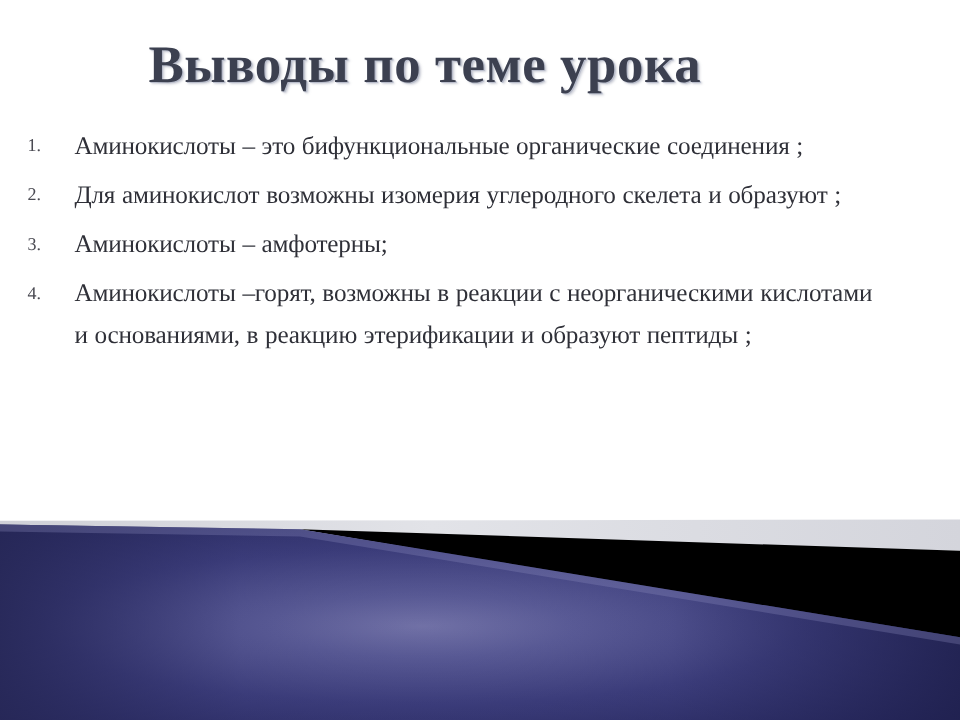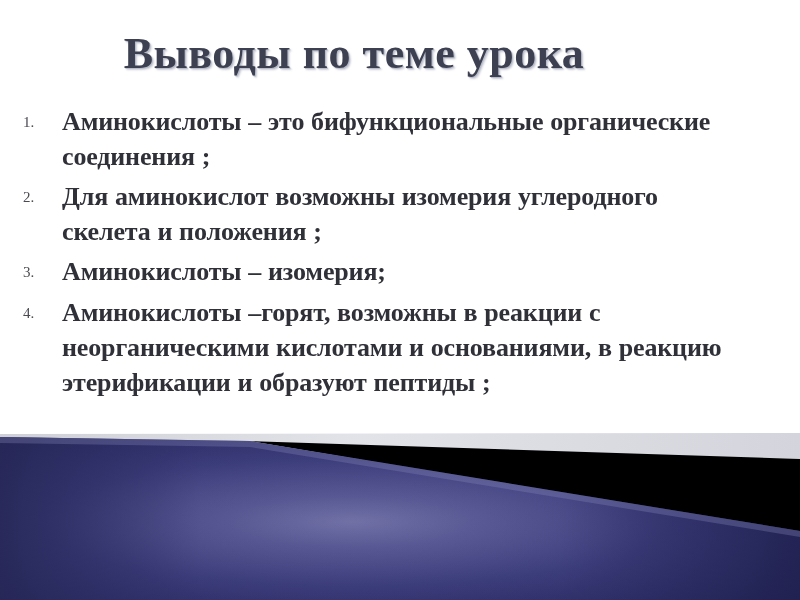--- a/index.html
+++ b/index.html
@@ -54,22 +54,22 @@
     box-sizing: border-box;
     font-family: "Liberation Serif", "DejaVu Serif", serif;
     font-size: 15px;
     line-height: 36px;
     color: #4a4a52;
     font-variant-numeric: oldstyle-nums;
   }
   .bullet-text {
     flex: 1 1 auto;
     font-family: "Liberation Serif", "DejaVu Serif", serif;
-    font-weight: bold;
-    font-size: 26px;
+    font-weight: normal;
+    font-size: 21px;
     line-height: 35px;
     color: #2f3038;
     letter-spacing: -0.15px;
     word-spacing: 0.5px;
   }
 
   
   .deco {
     position: absolute;
     left: 0;
@@ -88,26 +88,26 @@
 
   <div class="body-list">
 
     <div class="bullet-row">
       <div class="bullet-num">1.</div>
       <div class="bullet-text">Аминокислоты – это бифункциональные органические соединения ;</div>
     </div>
 
     <div class="bullet-row">
       <div class="bullet-num">2.</div>
-      <div class="bullet-text">Для  аминокислот возможны  изомерия углеродного  скелета и положения ;</div>
+      <div class="bullet-text">Для  аминокислот возможны  изомерия углеродного  скелета и образуют ;</div>
     </div>
 
     <div class="bullet-row">
       <div class="bullet-num">3.</div>
-      <div class="bullet-text">Аминокислоты – изомерия;</div>
+      <div class="bullet-text">Аминокислоты – амфотерны;</div>
     </div>
 
     <div class="bullet-row">
       <div class="bullet-num">4.</div>
       <div class="bullet-text">Аминокислоты –горят, возможны в реакции с неорганическими  кислотами и основаниями, в реакцию этерификации и образуют пептиды ;</div>
     </div>
 
   </div>
 
   <svg class="deco" width="800" height="600" viewBox="0 0 800 600">

